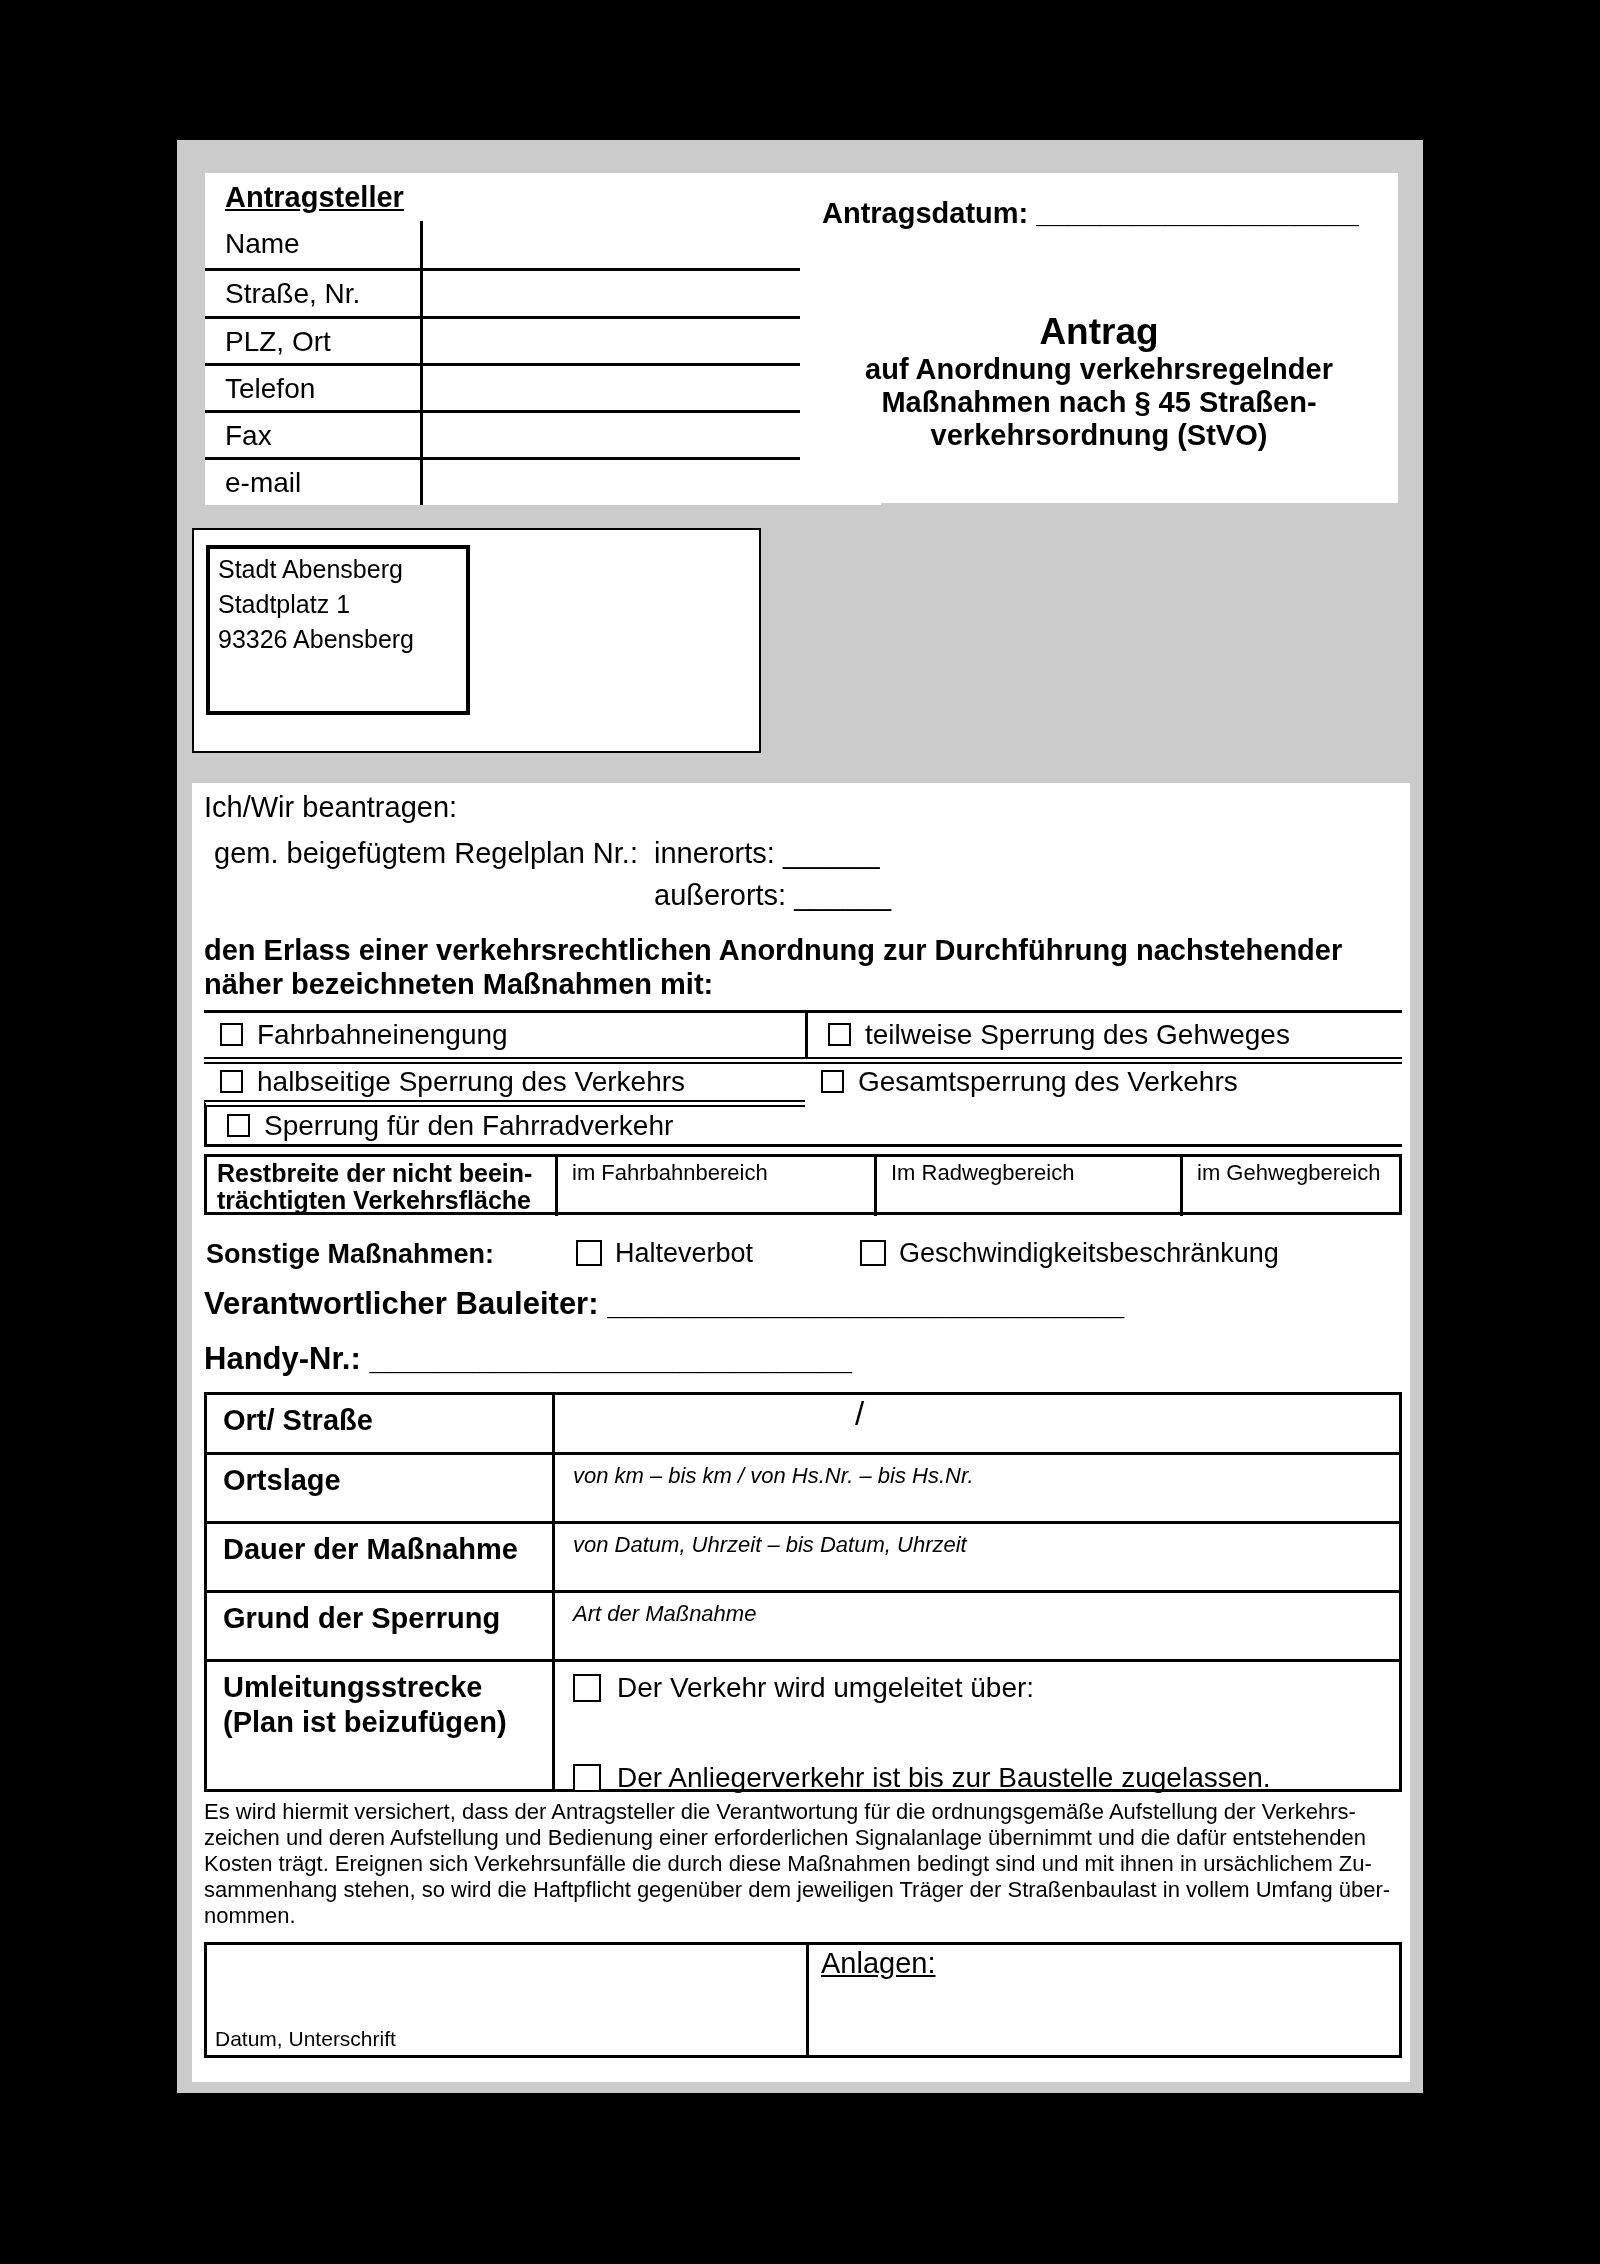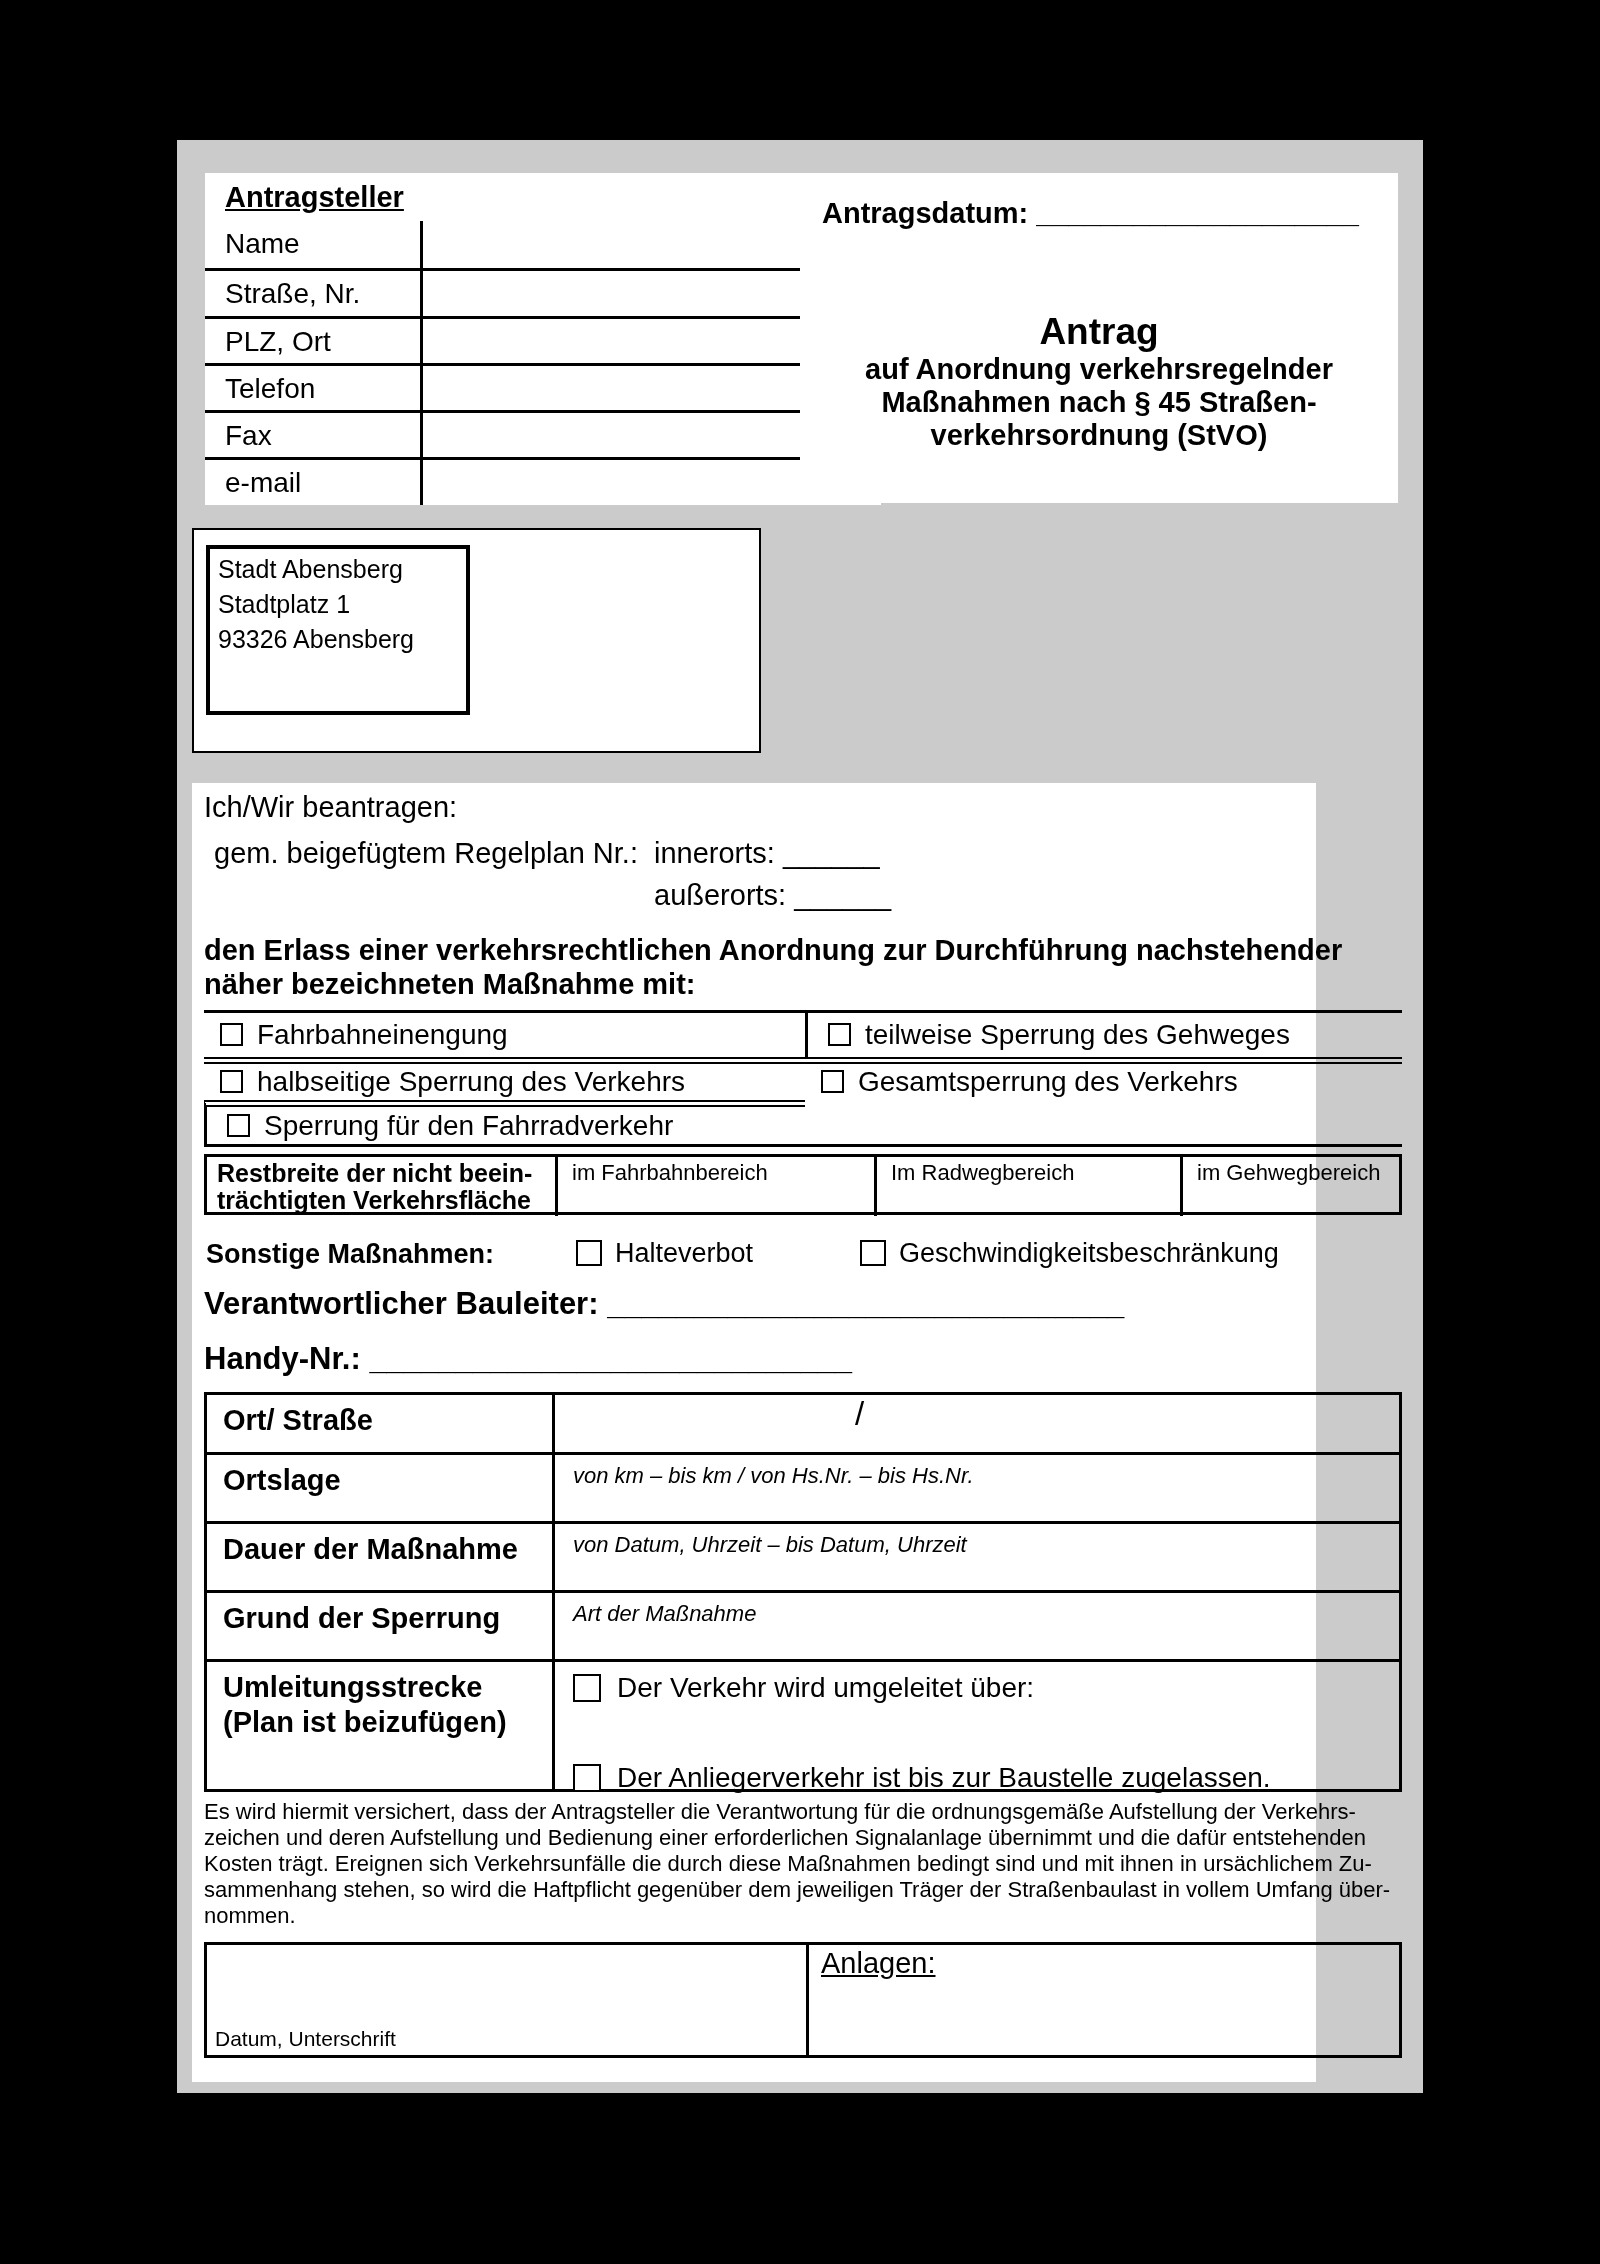--- a/index.html
+++ b/index.html
@@ -27,21 +27,21 @@
   .title-main { font-size:37px; line-height:42px; }
   .title-sub { font-size:29px; line-height:33px; }
 
   
   .addr-outer { left:15px; top:388px; width:569px; height:225px; border:2px solid #000; box-sizing:border-box; }
   .addr-inner { position:absolute; left:12px; top:15px; width:264px; height:170px;
     border:4px solid #000; box-sizing:border-box; padding:3px 0 0 8px;
     font-size:25px; line-height:35px; }
 
   
-  .main { left:15px; top:643px; width:1124px; height:1299px; }
+  .main { left:15px; top:643px; width:1218px; height:1299px; }
   .sec { position:absolute; left:12px; width:1198px; }
 
   .s-intro { top:8px; font-size:29px; }
   .s-regel { top:54px; height:40px; font-size:29px; }
   .s-regel .lbl { position:absolute; left:10px; }
   .s-inner { position:absolute; left:450px; }
   .s-ausser { top:96px; height:40px; font-size:29px; }
   .s-erlass { top:150px; font-size:29px; font-weight:bold; line-height:34px; }
 
   .cb-table { top:227px; height:137px; box-sizing:border-box;
@@ -139,21 +139,21 @@
     </div>
     <div class="sec s-ausser">
       <span class="s-inner">
         <span>außerorts:</span>
         <span class="blank">______</span>
       </span>
     </div>
 
     <div class="sec s-erlass">
       <div>den Erlass einer verkehrsrechtlichen Anordnung zur Durchführung nachstehender</div>
-      <div>näher bezeichneten Maßnahme mit:</div>
+      <div>näher bezeichneten Maßnahmen mit:</div>
     </div>
 
     <div class="sec cb-table">
       <div class="cb-cell">
         <span class="cb"></span>
         <span>Fahrbahneinengung</span>
       </div>
       <div class="cb-cell r">
         <span class="cb"></span>
         <span>teilweise Sperrung des Gehweges</span>

